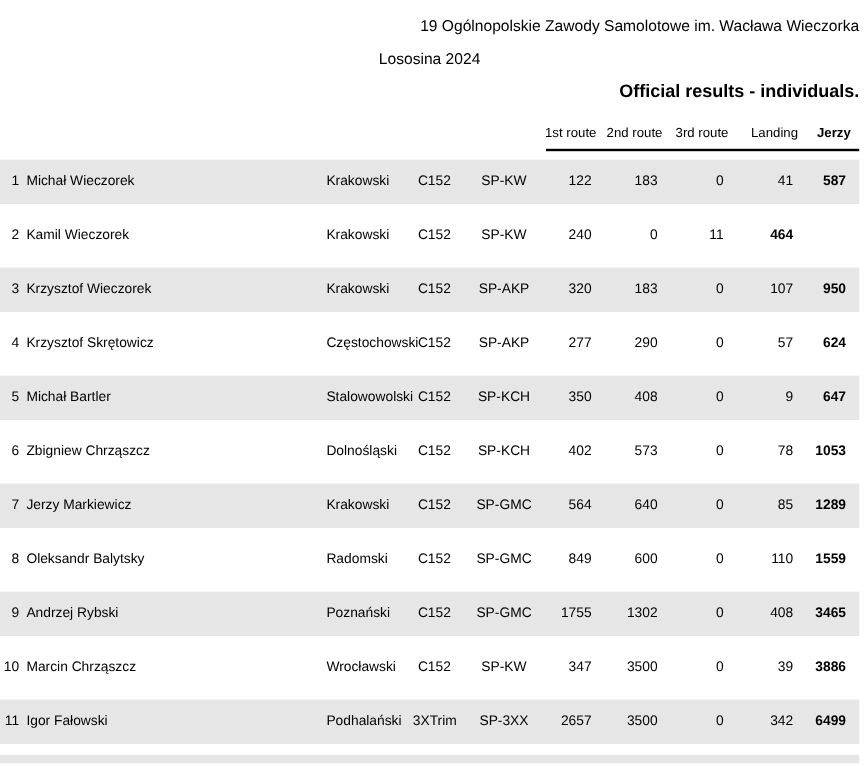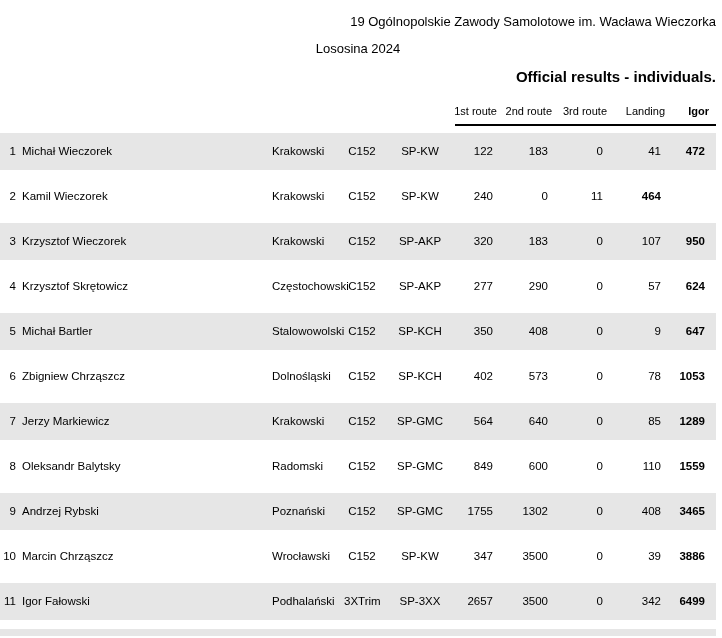--- a/index.html
+++ b/index.html
@@ -76,37 +76,37 @@
 
   <div class="title">19 Ogólnopolskie Zawody Samolotowe im. Wacława Wieczorka</div>
   <div class="subtitle">Lososina 2024</div>
   <div class="section-title">Official results - individuals.</div>
 
   <div class="colheads grid-cols">
     <span class="h c6">1st route</span>
     <span class="h c7">2nd route</span>
     <span class="h c8">3rd route</span>
     <span class="h c9">Landing</span>
-    <span class="h c10 h-total">Igor</span>
+    <span class="h c10 h-total">Jerzy</span>
   </div>
 
   <div class="rule"></div>
 
   <div class="rows" id="rows">
       <div class="row grid-cols stripe">
     <span class="cell cell-rank">1</span>
     <span class="cell cell-name">Michał Wieczorek</span>
     <span class="cell cell-region">Krakowski</span>
     <span class="cell cell-type">C152</span>
     <span class="cell cell-reg">SP-KW</span>
     <span class="cell cell-num">122</span>
     <span class="cell cell-num">183</span>
     <span class="cell cell-num">0</span>
     <span class="cell cell-num">41</span>
-    <span class="cell cell-total">472</span>
+    <span class="cell cell-total">587</span>
     <span class="cell"></span>
   </div>
       <div class="row grid-cols">
     <span class="cell cell-rank">2</span>
     <span class="cell cell-name">Kamil Wieczorek</span>
     <span class="cell cell-region">Krakowski</span>
     <span class="cell cell-type">C152</span>
     <span class="cell cell-reg">SP-KW</span>
     <span class="cell cell-num">240</span>
     <span class="cell cell-num">0</span>

